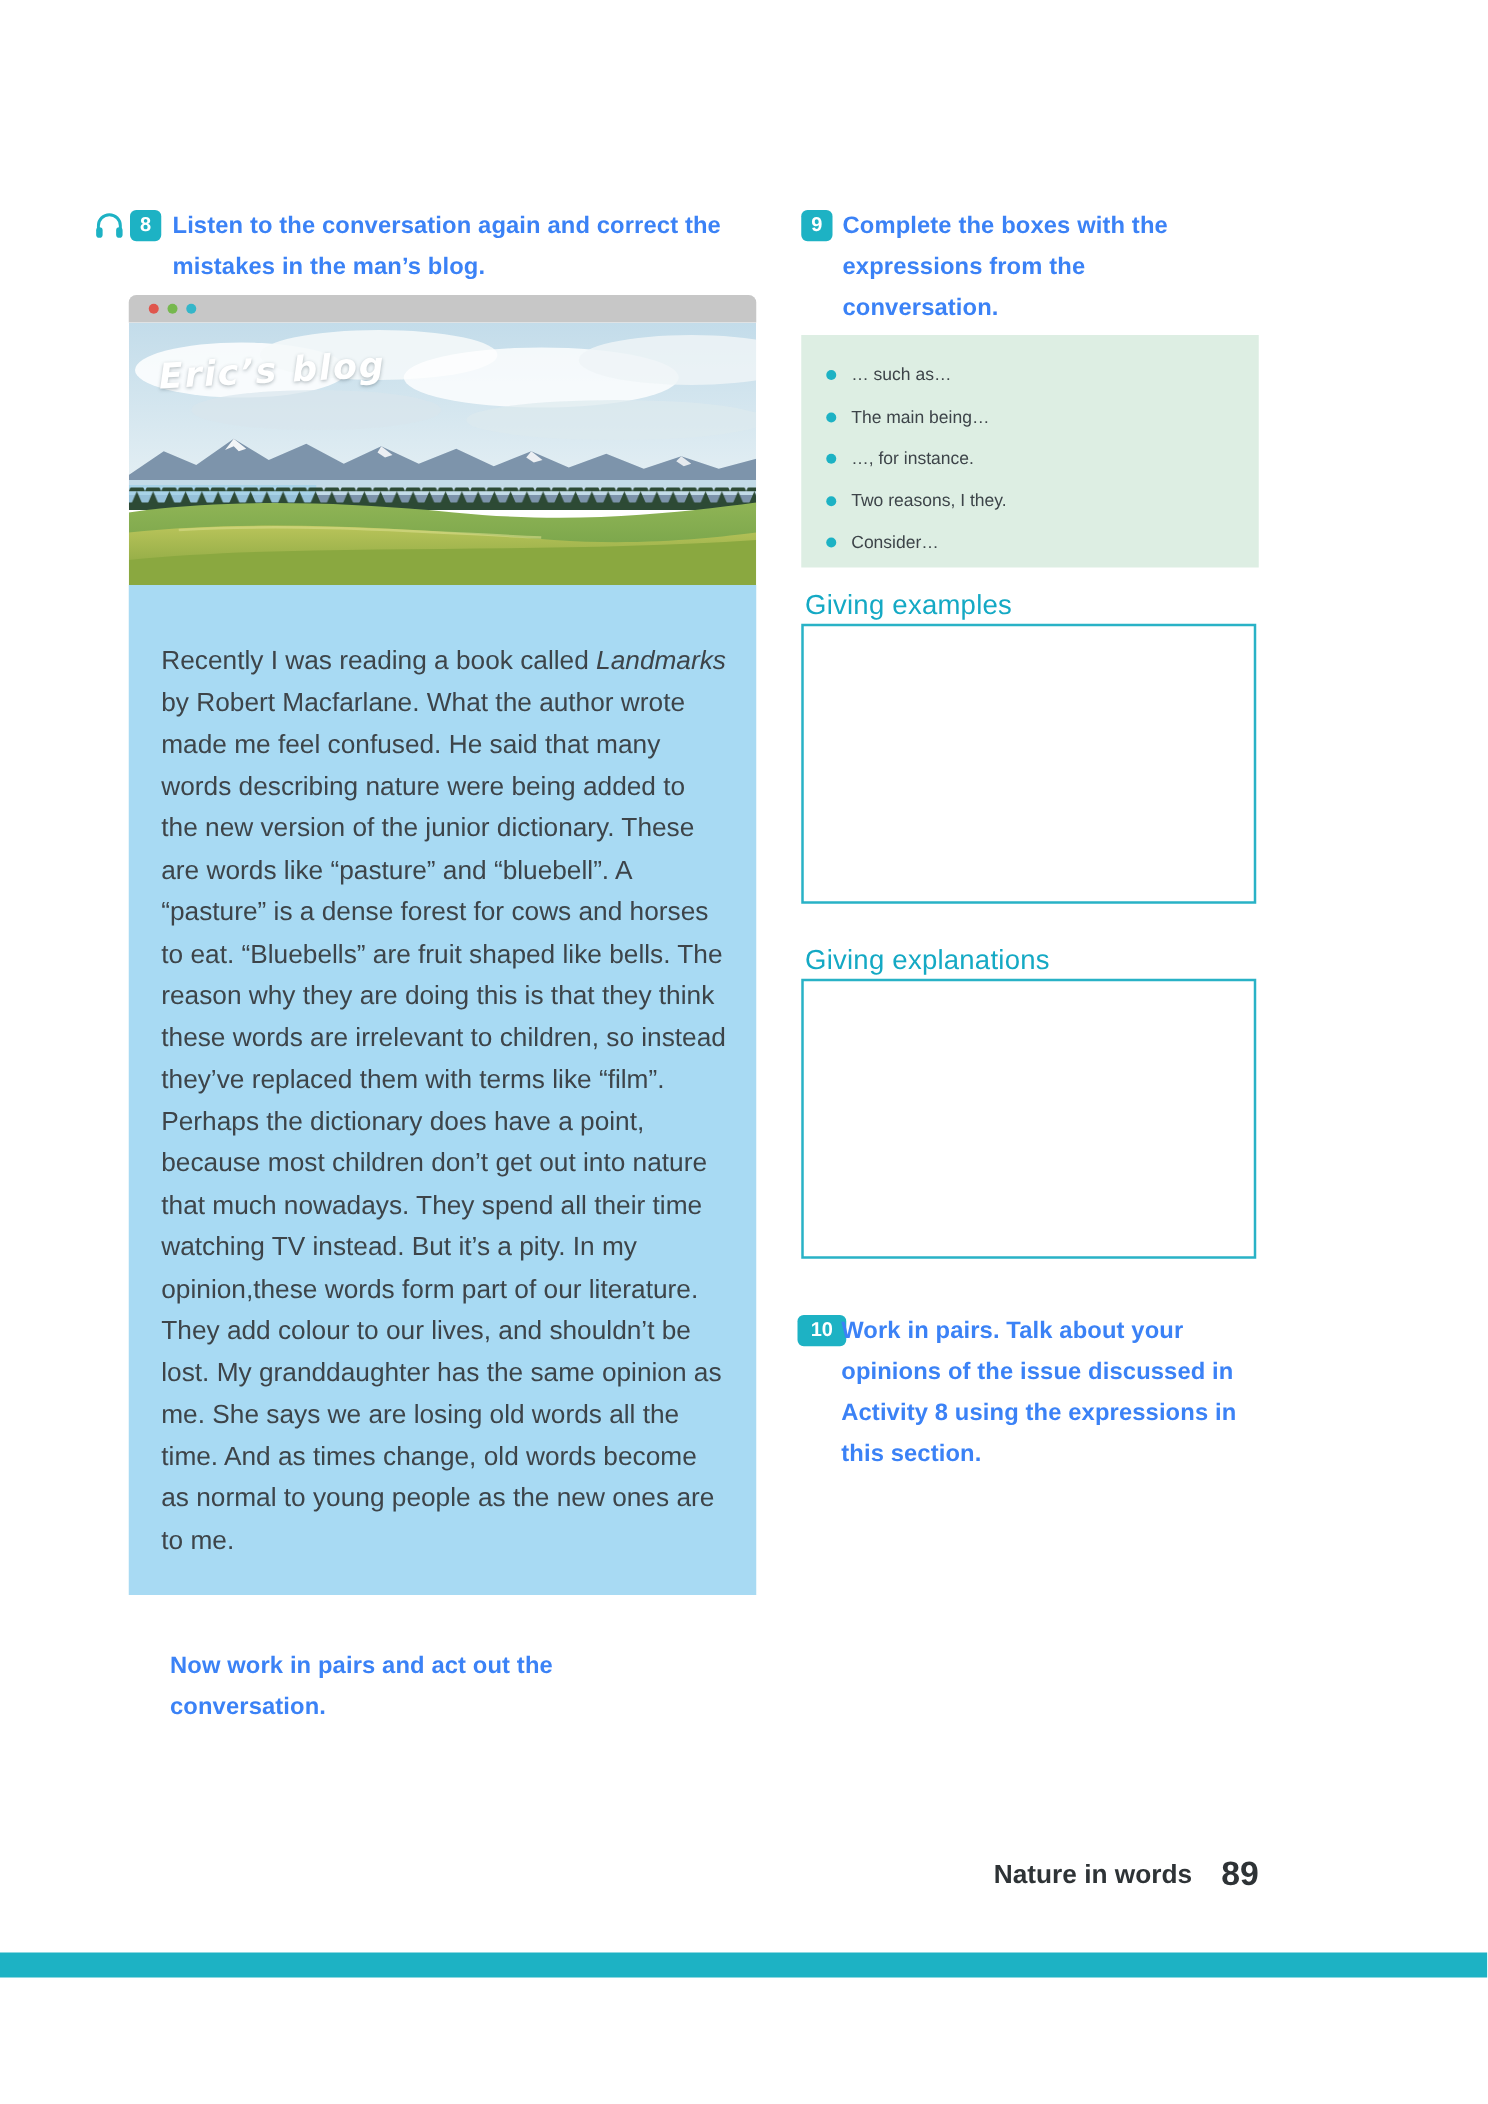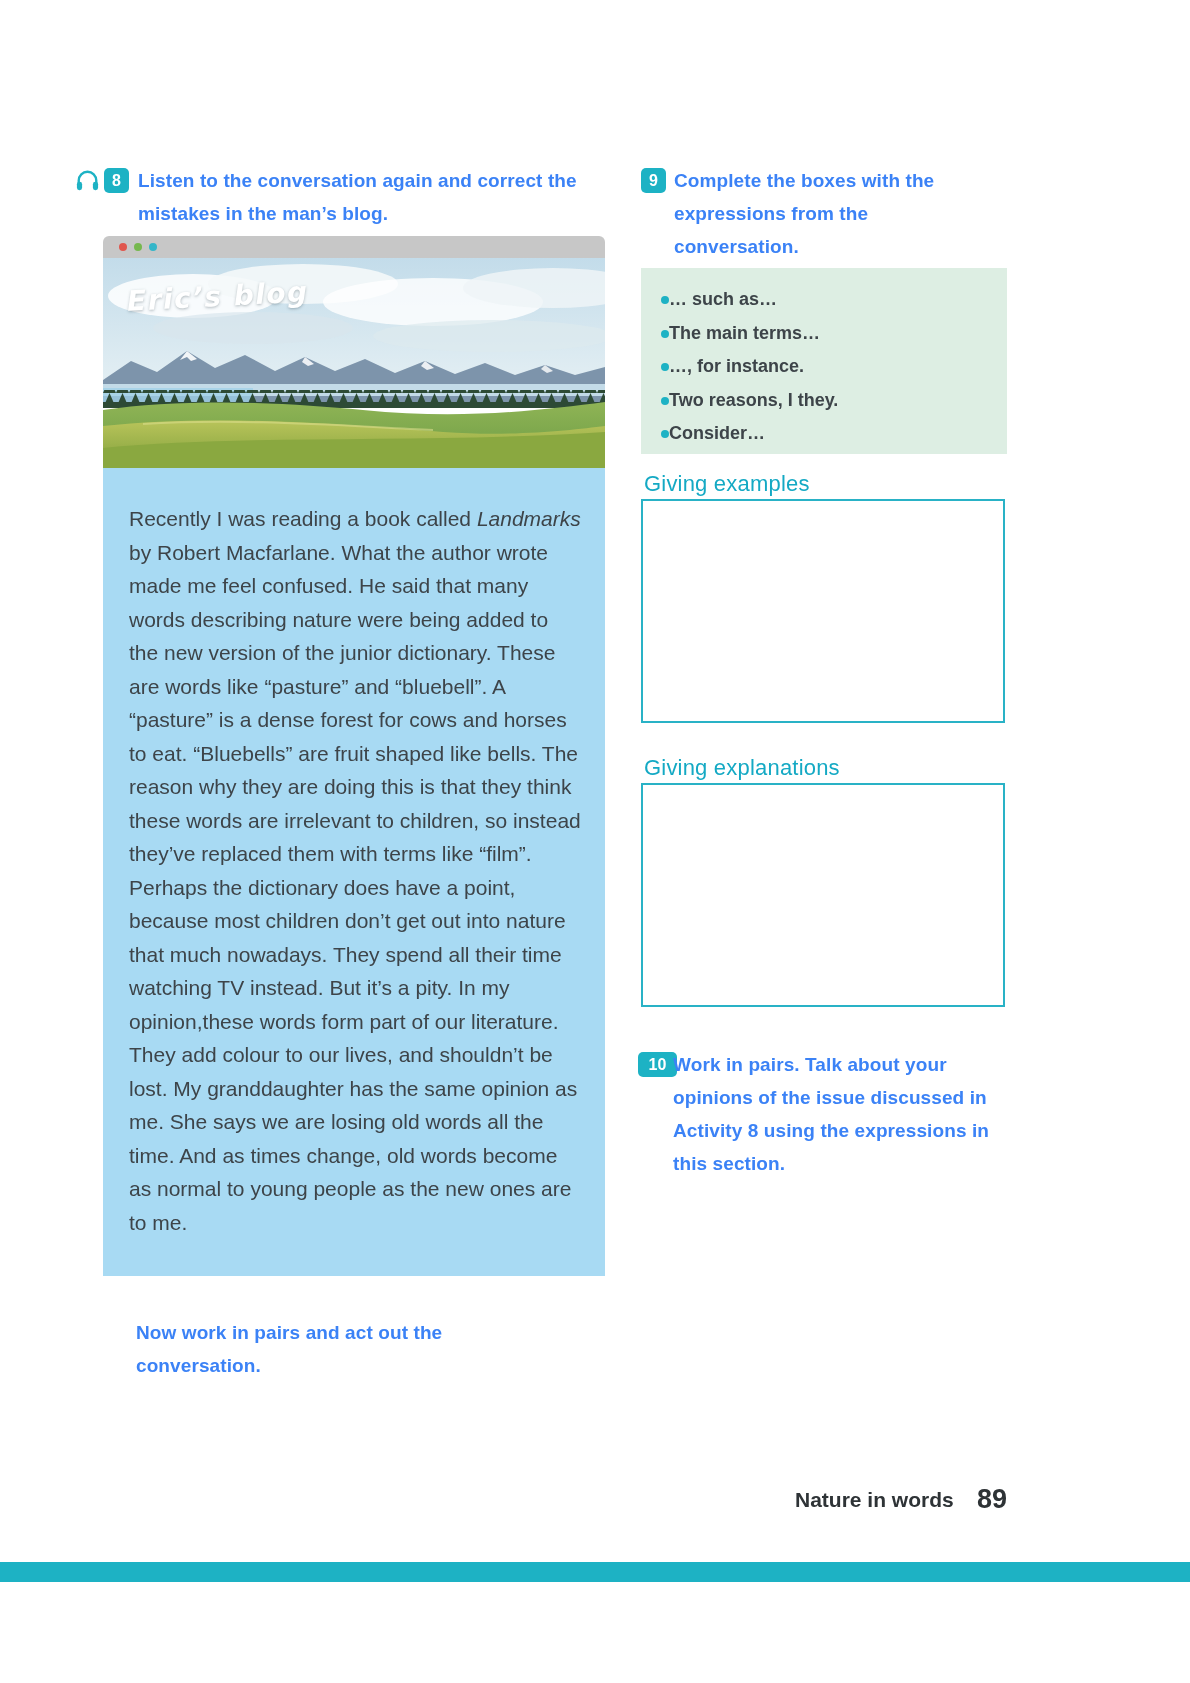--- a/index.html
+++ b/index.html
@@ -37,37 +37,37 @@
   .blog-image svg { display:block; width:502px; height:210px; }
   .blog-title {
     position:absolute; left:24px; top:22px; color:#ffffff;
     font-size:28px; font-weight:bold; font-style:italic;
     font-family:"DejaVu Sans", sans-serif; letter-spacing:1.5px;
     transform:rotate(-3deg); text-shadow:0 1px 3px rgba(40,60,70,.35);
   }
 
   .blog-body-box {
     left:103px; top:468px; width:502px; height:808px;
-    background:#a8daf3; padding:34px 24px 0 26px;
+    background:#a8daf3; padding:44px 24px 0 26px;
   }
   .blog-body {
     font-size:21px; line-height:33.5px; color:#3d4449;
   }
   .blog-body em { font-style:italic; }
 
   .pair-note { left:136px; top:1316px; width:390px; }
 
   
   .expr-box {
     left:641px; top:268px; width:366px; height:186px;
     background:#ddeee3; padding:15px 18px 0 20px;
   }
   .expr-item {
-    display:flex; align-items:flex-start; 
-    font-size:18px; line-height:33.5px; color:#3d4449;font-weight:bold;
+    display:flex; align-items:flex-start; gap:12px;
+    font-size:14px; line-height:33.5px; color:#3d4449;
   }
   .expr-bullet {
     width:8px; height:8px; border-radius:50%; background:#1db2c4;
     margin-top:13px; flex:0 0 8px;
   }
 
   .box-label {
     font-size:22px; font-weight:normal; color:#14a9c4; letter-spacing:.2px;
   }
   .answer-box {
@@ -167,21 +167,21 @@
 
   <div class="abs instruction" style="left:674px; top:164px; width:292px;">Complete the boxes with the expressions from the conversation.</div>
 
   <div class="abs expr-box">
     <div class="expr-item">
       <span class="expr-bullet"></span>
       <span>… such as…</span>
     </div>
     <div class="expr-item">
       <span class="expr-bullet"></span>
-      <span>The main terms…</span>
+      <span>The main being…</span>
     </div>
     <div class="expr-item">
       <span class="expr-bullet"></span>
       <span>…, for instance.</span>
     </div>
     <div class="expr-item">
       <span class="expr-bullet"></span>
       <span>Two reasons, I they.</span>
     </div>
     <div class="expr-item">

